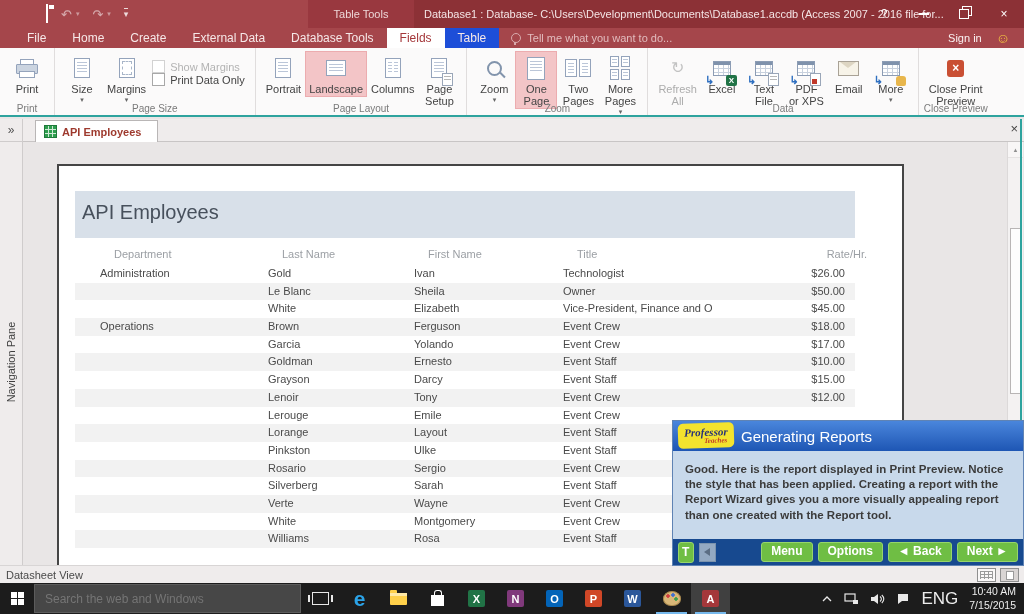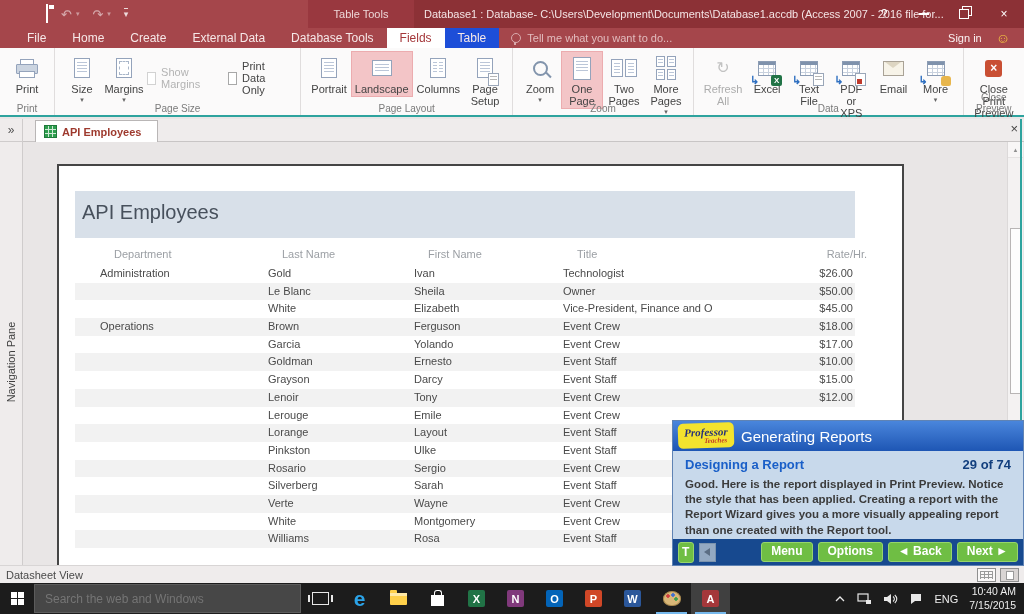--- a/index.html
+++ b/index.html
@@ -37,21 +37,21 @@
   #ribbon{position:absolute;left:0;top:48px;right:0;height:67px;background:#FBFAFA;border-bottom:2px solid #2EA39E;
           display:flex;align-items:stretch;z-index:20}
   .rgroup{position:relative;display:flex;align-items:flex-start;padding:3px 6px 13px 6px;border-right:1px solid #E0DDDD}
   .glabel{position:absolute;left:0;right:0;bottom:1px;text-align:center;font-size:10px;color:#7A7A7A}
   .rbtn{display:flex;flex-direction:column;align-items:center;min-width:34px;padding:1px 3px;border:1px solid transparent}
   .rbtn.sel{background:#F3C5C7;border-color:#ECACAF}
   .ric{height:28px;display:flex;align-items:center;justify-content:center;position:relative;margin-top:1px}
   .lbl{font-size:11px;color:#444;text-align:center;line-height:1.1;margin-top:1px;white-space:pre-line}
   .dis .lbl{color:#ACACAC}
   .car{font-size:7px;color:#666;line-height:1;margin-top:1px}
-  .chkcol{display:flex;flex-direction:row;justify-content:flex-start;gap:22px;padding:9px 4px 13px 2px}
+  .chkcol{display:flex;flex-direction:column;justify-content:flex-start;gap:0;padding:9px 4px 13px 2px}
   .chk{display:flex;align-items:center;gap:5px;font-size:11px;color:#444}
   .chk .box{width:11px;height:11px;border:1px solid #A8A8A8;background:#fff}
   .chk.dis{color:#B3B3B3}.chk.dis .box{border-color:#D2D2D2}
   
   .pageico{width:14px;height:18px;background:#fff;border:1px solid #94A3BB;position:relative}
   .pageico::after{content:"";position:absolute;left:2px;right:2px;top:3px;height:10px;
      background:repeating-linear-gradient(#BBC6D8 0 1px,transparent 1px 3px)}
   .pageico.land{width:18px;height:14px}.pageico.land::after{height:7px}
   .pageico.cols::after{left:2px;width:4px;right:auto}
   .pageico.cols::before{content:"";position:absolute;right:2px;top:3px;width:4px;height:10px;
@@ -113,21 +113,21 @@
         border:2px solid #454545;border-bottom:none}
   .band{position:absolute;left:16px;top:25px;width:780px;height:47px;background:#D8E0E9}
   .rtitle{font-size:20px;color:#47505C;padding:10px 0 0 7px}
   .thead{position:absolute;left:30px;top:80px;width:780px;height:18px;font-size:11px;color:#9B9FA4}
   .hc{position:absolute;top:2px}
   .rows{position:absolute;left:16px;top:99px;width:780px}
   .rrow{position:relative;height:17.7px;font-size:11px;color:#4A4A4A}
   .rrow:nth-child(even){background:#F2F2F2}
   .cc{position:absolute;top:2px;white-space:nowrap}
   .c1{left:25px}.c2{left:193px}.c3{left:339px}.c4{left:488px}
-  .c5{right:2px;text-align:right}
+  .c5{right:10px;text-align:right}
   
   .hl-right{position:absolute;right:2px;top:119px;width:2px;height:447px;background:#2EA39E;z-index:15}
   
   #overlay{position:absolute;left:672px;top:420px;width:352px;height:146px;z-index:40;border:1px solid #5F83B4;
            box-sizing:border-box;display:flex;flex-direction:column}
   .ohead{height:30px;background:linear-gradient(#4A86DC,#1E56B4);display:flex;align-items:center;position:relative;
          padding-left:68px;flex:none}
   .ologo{position:absolute;left:5px;top:2px;width:56px;height:25px;background:#F3E32E;border-radius:5px;
          transform:rotate(-2deg);display:flex;flex-direction:column;align-items:center;justify-content:center;line-height:1}
   .ol1{font-family:"Liberation Serif",serif;font-style:italic;font-weight:bold;font-size:11px;color:#23307A}
@@ -180,21 +180,21 @@
   .tile{width:17px;height:17px;border-radius:2px;color:#fff;font-size:11px;font-weight:bold;
         display:flex;align-items:center;justify-content:center}
   .tile.xls{background:#217346}.tile.onen{background:#80397B}.tile.outl{background:#0364B8}
   .tile.ppt{background:#D04727}.tile.wrd{background:#2B579A}.tile.acc{background:#A4373A}
   .paint{width:16px;height:13px;border:1px solid #A8894E;border-radius:50% 50% 45% 45%;
          background:radial-gradient(circle at 4px 4px,#D04040 1.5px,transparent 2px),
                     radial-gradient(circle at 9px 3px,#4070D0 1.5px,transparent 2px),
                     radial-gradient(circle at 12px 7px,#3F9E4D 1.5px,transparent 2px),#D9B778}
   .tray{margin-left:auto;display:flex;align-items:center;gap:11px;padding-right:8px}
   .tico{display:flex;align-items:center;justify-content:center}
-  .eng{color:#EDEDED;font-size:11px}
+  .eng{color:#EDEDED;font-size:17px}
   .clock{color:#EDEDED;font-size:10.5px;text-align:right;line-height:1.3}
 </style>
 </head>
 <body>
 
 <div id="titlebar">
   <div class="qat">
     <span><span class="savico"></span></span>
     <span class="qglyph">↶</span>
     <span class="qcar">▾</span>
@@ -578,24 +578,20 @@
 
 <div id="overlay">
   <div class="ohead">
     <span class="ologo">
       <span class="ol1">Professor</span>
       <span class="ol2">Teaches</span>
     </span>
     <span class="otitle">Generating Reports</span>
   </div>
   <div class="obody">
-    <div class="orow">
-      <span class="olesson">Designing a Report</span>
-      <span class="oprog">29 of 74</span>
-    </div>
     <div class="otext">Good. Here is the report displayed in Print Preview. Notice the style that has been applied. Creating a report with the Report Wizard gives you a more visually appealing report than one created with the Report tool.</div>
   </div>
   <div class="ofoot">
     <span class="gbtn tbtn">T</span>
     <span class="spk">
         <span class="spkg"></span>
       </span>
     <span class="gbtn mleft">Menu</span>
     <span class="gbtn">Options</span>
     <span class="gbtn aleft">◄ Back</span>

